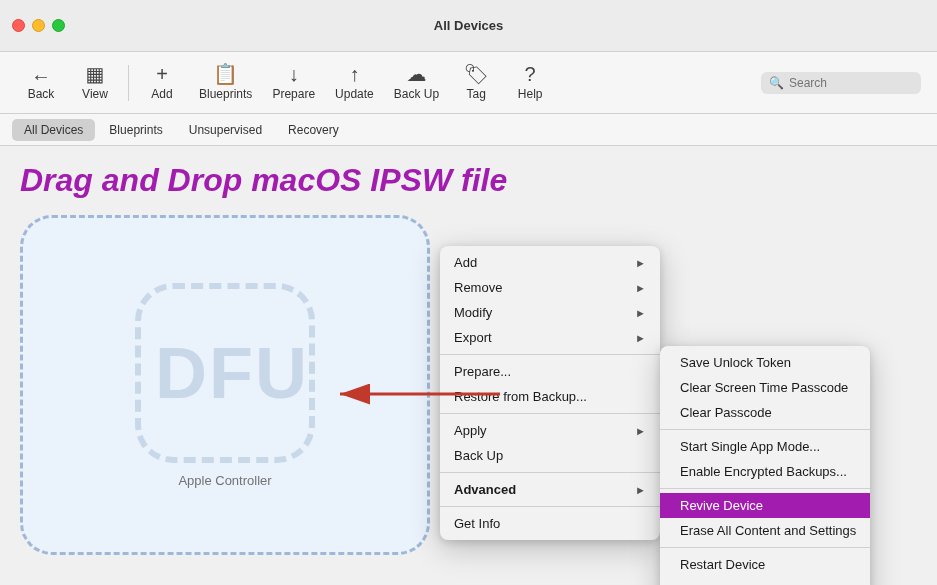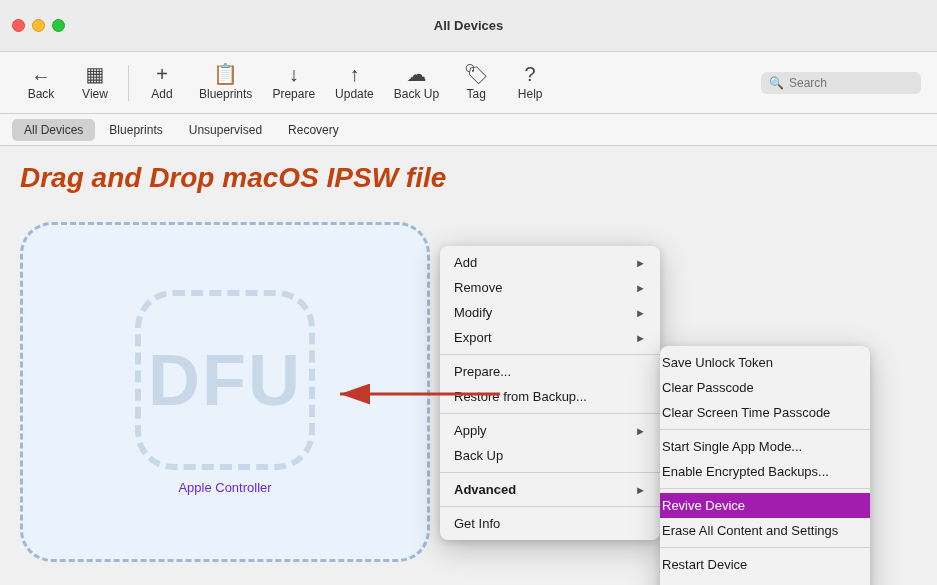--- a/index.html
+++ b/index.html
@@ -129,24 +129,24 @@
     .content {
       position: relative;
       width: 100%;
       height: calc(585px - 52px - 62px - 32px);
       background: #f0f0f0;
       padding: 16px 20px;
     }
 
     
     .dnd-heading {
-      font-size: 28px;
+      font-size: 32px;
       font-weight: 900;
-      color: #c2410c;
-      margin-bottom: 28px;
+      color: #a21caf;
+      margin-bottom: 16px;
       font-style: italic;
     }
 
     
     .drop-zone {
       width: 410px;
       height: 340px;
       border: 3px dashed #a0b8d8;
       border-radius: 32px;
       background: #eaf2fb;
@@ -156,33 +156,33 @@
       justify-content: center;
       position: relative;
     }
     .dfu-icon-outer {
       width: 180px;
       height: 180px;
       border: 6px dashed #c8d8e8;
       border-radius: 38px;
       display: flex;
       align-items: center;
-      justify-content: center;
+      justify-content: flex-end;
       margin-bottom: 0;
     }
     .dfu-text {
       font-size: 72px;
       font-weight: 700;
       color: #c8d8e8;
       letter-spacing: 2px;
     }
     .drop-zone-label {
       margin-top: 10px;
       font-size: 13px;
-      color: #6d28d9;
+      color: #737373;
       text-align: right;
     }
 
     
     .context-menu {
       position: absolute;
       top: 100px;
       left: 440px;
       width: 220px;
       background: #f2f2f2;
@@ -217,21 +217,21 @@
       background: #f2f2f2;
       border-radius: 8px;
       box-shadow: 0 8px 30px rgba(0,0,0,0.22), 0 2px 8px rgba(0,0,0,0.15);
       padding: 4px 0;
       z-index: 101;
       font-size: 13px;
     }
     .sub-item {
       display: flex;
       align-items: center;
-      padding: 5px 2px;
+      padding: 5px 20px;
       color: #1a1a1a;
       cursor: pointer;
       white-space: nowrap;
     }
     .sub-item.sub-highlighted {
       background: #a21caf;
       color: white;
     }
 
     
@@ -369,24 +369,24 @@
       <span>Get Info</span>
     </div>
 
   </div>
 
   <div class="sub-menu">
     <div class="sub-item">
       <span>Save Unlock Token</span>
     </div>
     <div class="sub-item">
+      <span>Clear Screen Time Passcode</span>
+    </div>
+    <div class="sub-item">
       <span>Clear Passcode</span>
-    </div>
-    <div class="sub-item">
-      <span>Clear Screen Time Passcode</span>
     </div>
     <div class="cm-separator"></div>
     <div class="sub-item">
       <span>Start Single App Mode...</span>
     </div>
     <div class="sub-item">
       <span>Enable Encrypted Backups...</span>
     </div>
     <div class="cm-separator"></div>
     <div class="sub-item sub-highlighted">

